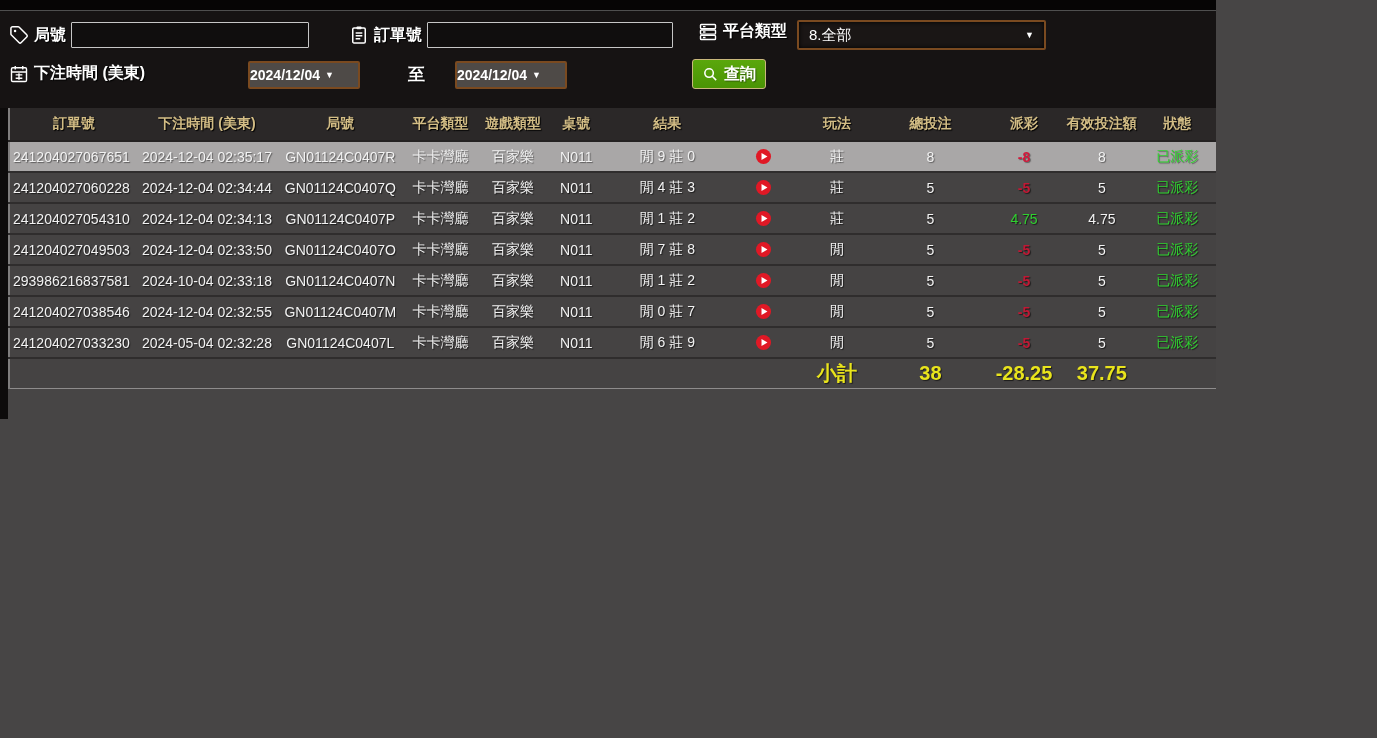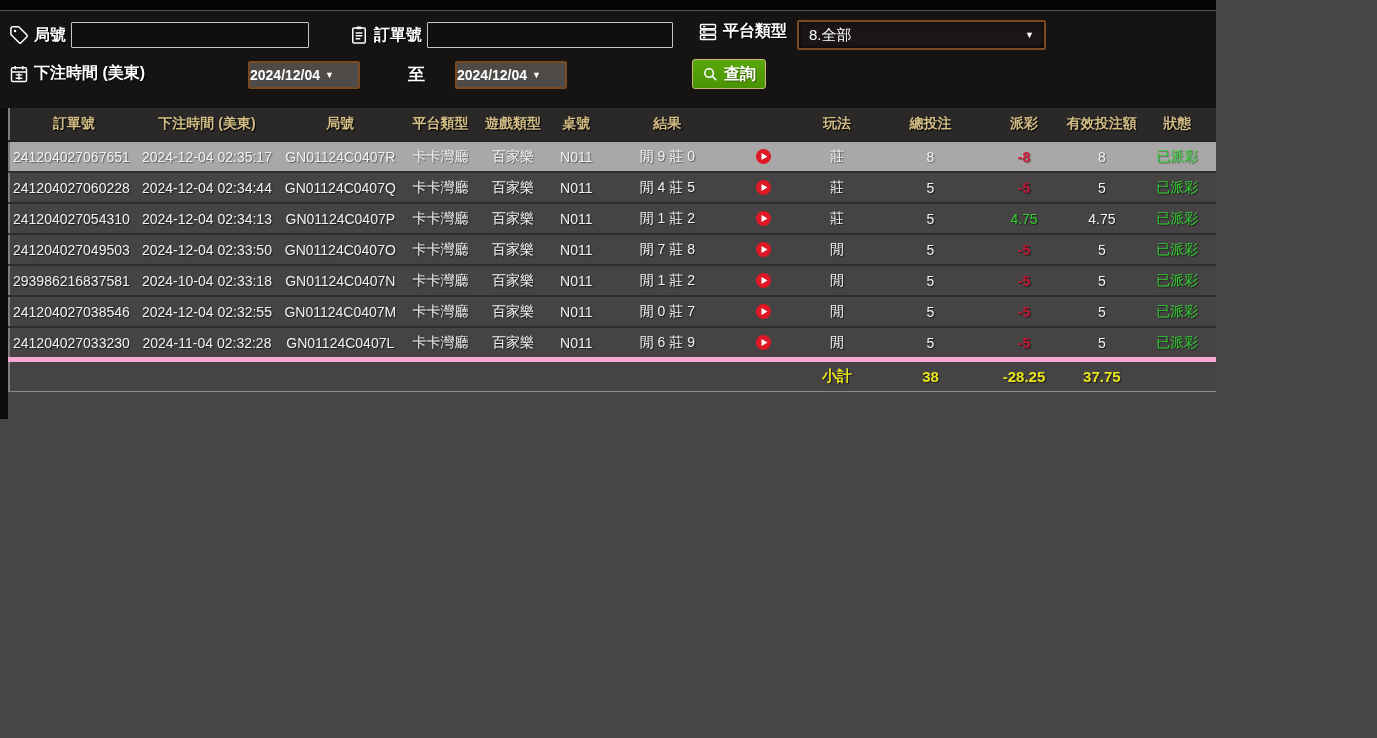--- a/index.html
+++ b/index.html
@@ -31,21 +31,21 @@
   .row{background:#454343;cursor:pointer;}
   .row.selected{background:#a9a7a7;margin-left:17px;}
   .row.selected td{text-shadow:1px 1px 1px rgba(90,88,88,.95);}
   .c-order{text-align:left;padding-left:3px;}
   .c-time{text-align:center;}
   .win{color:#2fd12f;}
   .loss{color:#c01834;font-weight:bold;}
   .row.selected .loss{color:#d5173a;}
   .c-status{color:#2fd32f;font-weight:normal;}
   .playbtn{display:inline-flex;cursor:pointer;vertical-align:middle;}
-  .sum-row td{color:#e9e41c;font-weight:bold;background:#454343;border-top:5px solid #f9a8d4;border-bottom:none;font-size:15px;height:29px;}
+  .sum-row td{color:#e9e41c;font-weight:bold;background:#454343;border-top:1px solid #f9a8d4;border-bottom:none;font-size:20px;height:29px;}
   .sum-row:last-child td{border-bottom:1px solid #8e8c8c;}
 
   
   .floatwidget{position:absolute;left:1356px;top:647px;width:58px;height:58px;border-radius:50%;background:radial-gradient(circle at 45% 40%,#1c3950 0%,#122438 55%,#0d1b2b 100%);border:1px solid #27506c;display:flex;align-items:center;justify-content:center;color:#39dfc0;font-size:24px;font-weight:bold;text-shadow:0 0 6px rgba(57,223,192,.8);cursor:pointer;}
   .floatwidget::before{content:"";position:absolute;inset:5px;border-radius:50%;border:1px dashed #2c7a85;}
 </style>
 </head>
 <body>
 
 <div class="page">
@@ -177,21 +177,21 @@
             <td>8</td>
             <td class="c-status">已派彩</td>
           </tr>
           <tr class="row">
             <td class="c-order">241204027060228</td>
             <td class="c-time">2024-12-04 02:34:44</td>
             <td>GN01124C0407Q</td>
             <td>卡卡灣廳</td>
             <td>百家樂</td>
             <td>N011</td>
-            <td>閒 4 莊 5</td>
+            <td>閒 4 莊 3</td>
             <td class="c-video"><span class="playbtn">
                 <svg viewBox="0 0 24 24" width="19" height="19">
                   <circle cx="12" cy="12" r="9.5" fill="#e01825"></circle>
                   <polygon points="9.5,7.5 17,12 9.5,16.5" fill="#fff"></polygon>
                 </svg>
               </span></td>
             <td>莊</td>
             <td>5</td>
             <td class="c-payout loss">-5</td>
             <td>5</td>
@@ -272,21 +272,21 @@
                 </svg>
               </span></td>
             <td>閒</td>
             <td>5</td>
             <td class="c-payout loss">-5</td>
             <td>5</td>
             <td class="c-status">已派彩</td>
           </tr>
           <tr class="row">
             <td class="c-order">241204027033230</td>
-            <td class="c-time">2024-11-04 02:32:28</td>
+            <td class="c-time">2024-05-04 02:32:28</td>
             <td>GN01124C0407L</td>
             <td>卡卡灣廳</td>
             <td>百家樂</td>
             <td>N011</td>
             <td>閒 6 莊 9</td>
             <td class="c-video"><span class="playbtn">
                 <svg viewBox="0 0 24 24" width="19" height="19">
                   <circle cx="12" cy="12" r="9.5" fill="#e01825"></circle>
                   <polygon points="9.5,7.5 17,12 9.5,16.5" fill="#fff"></polygon>
                 </svg>

